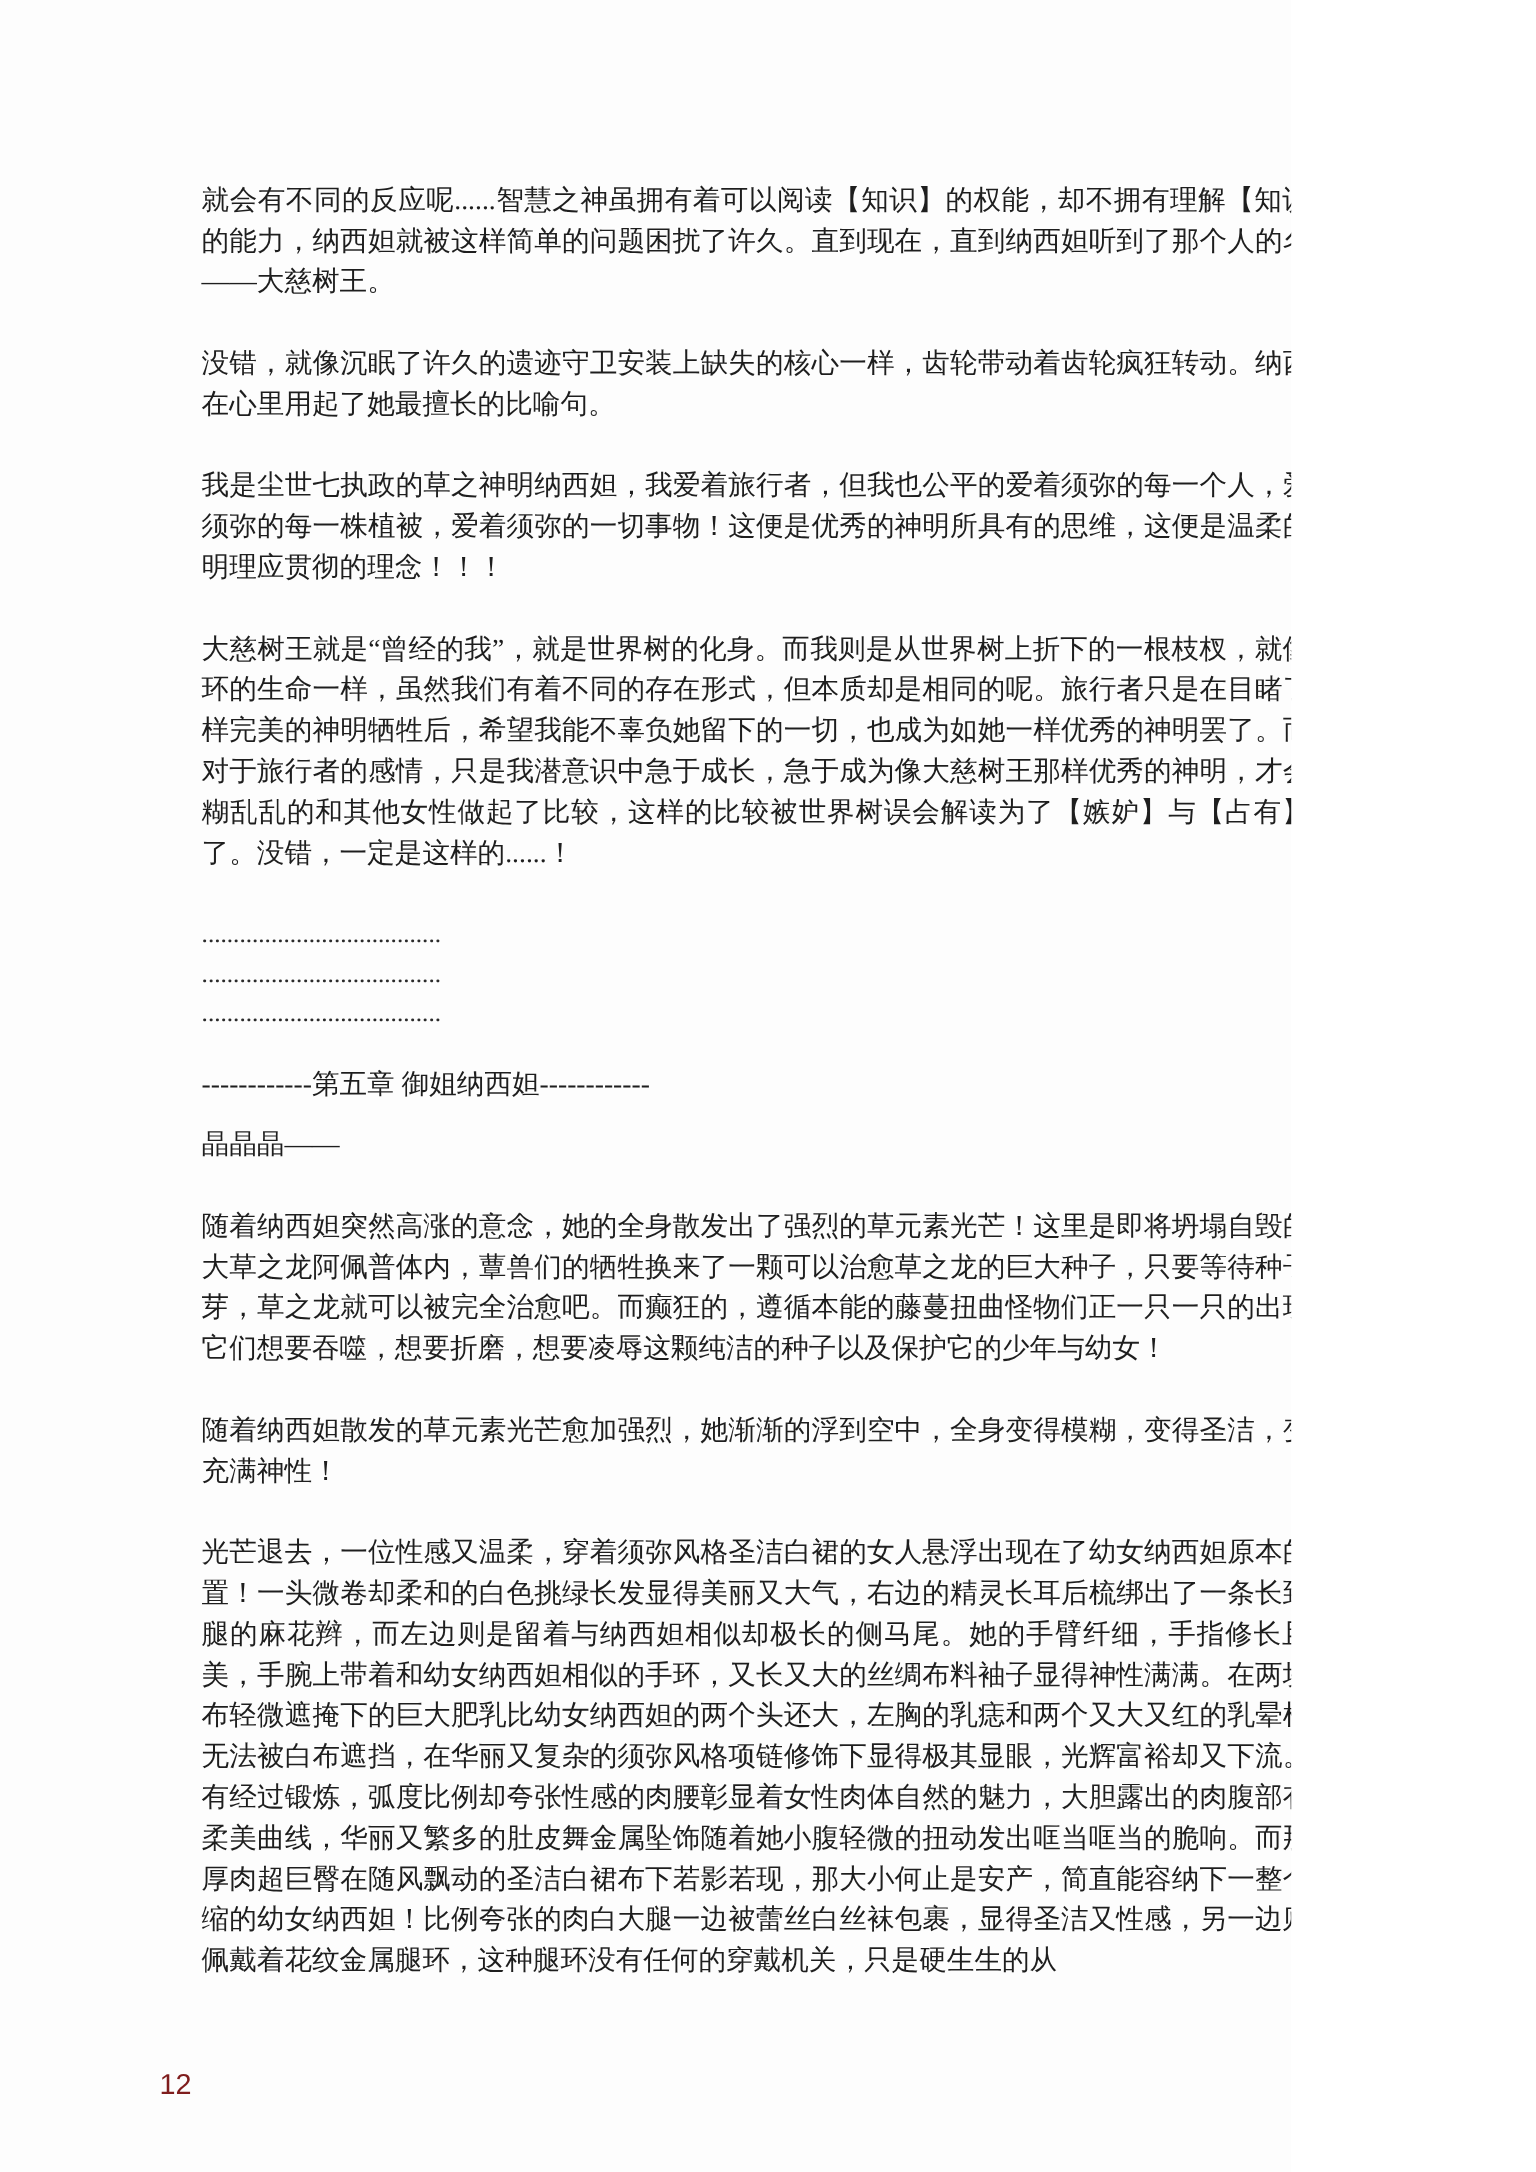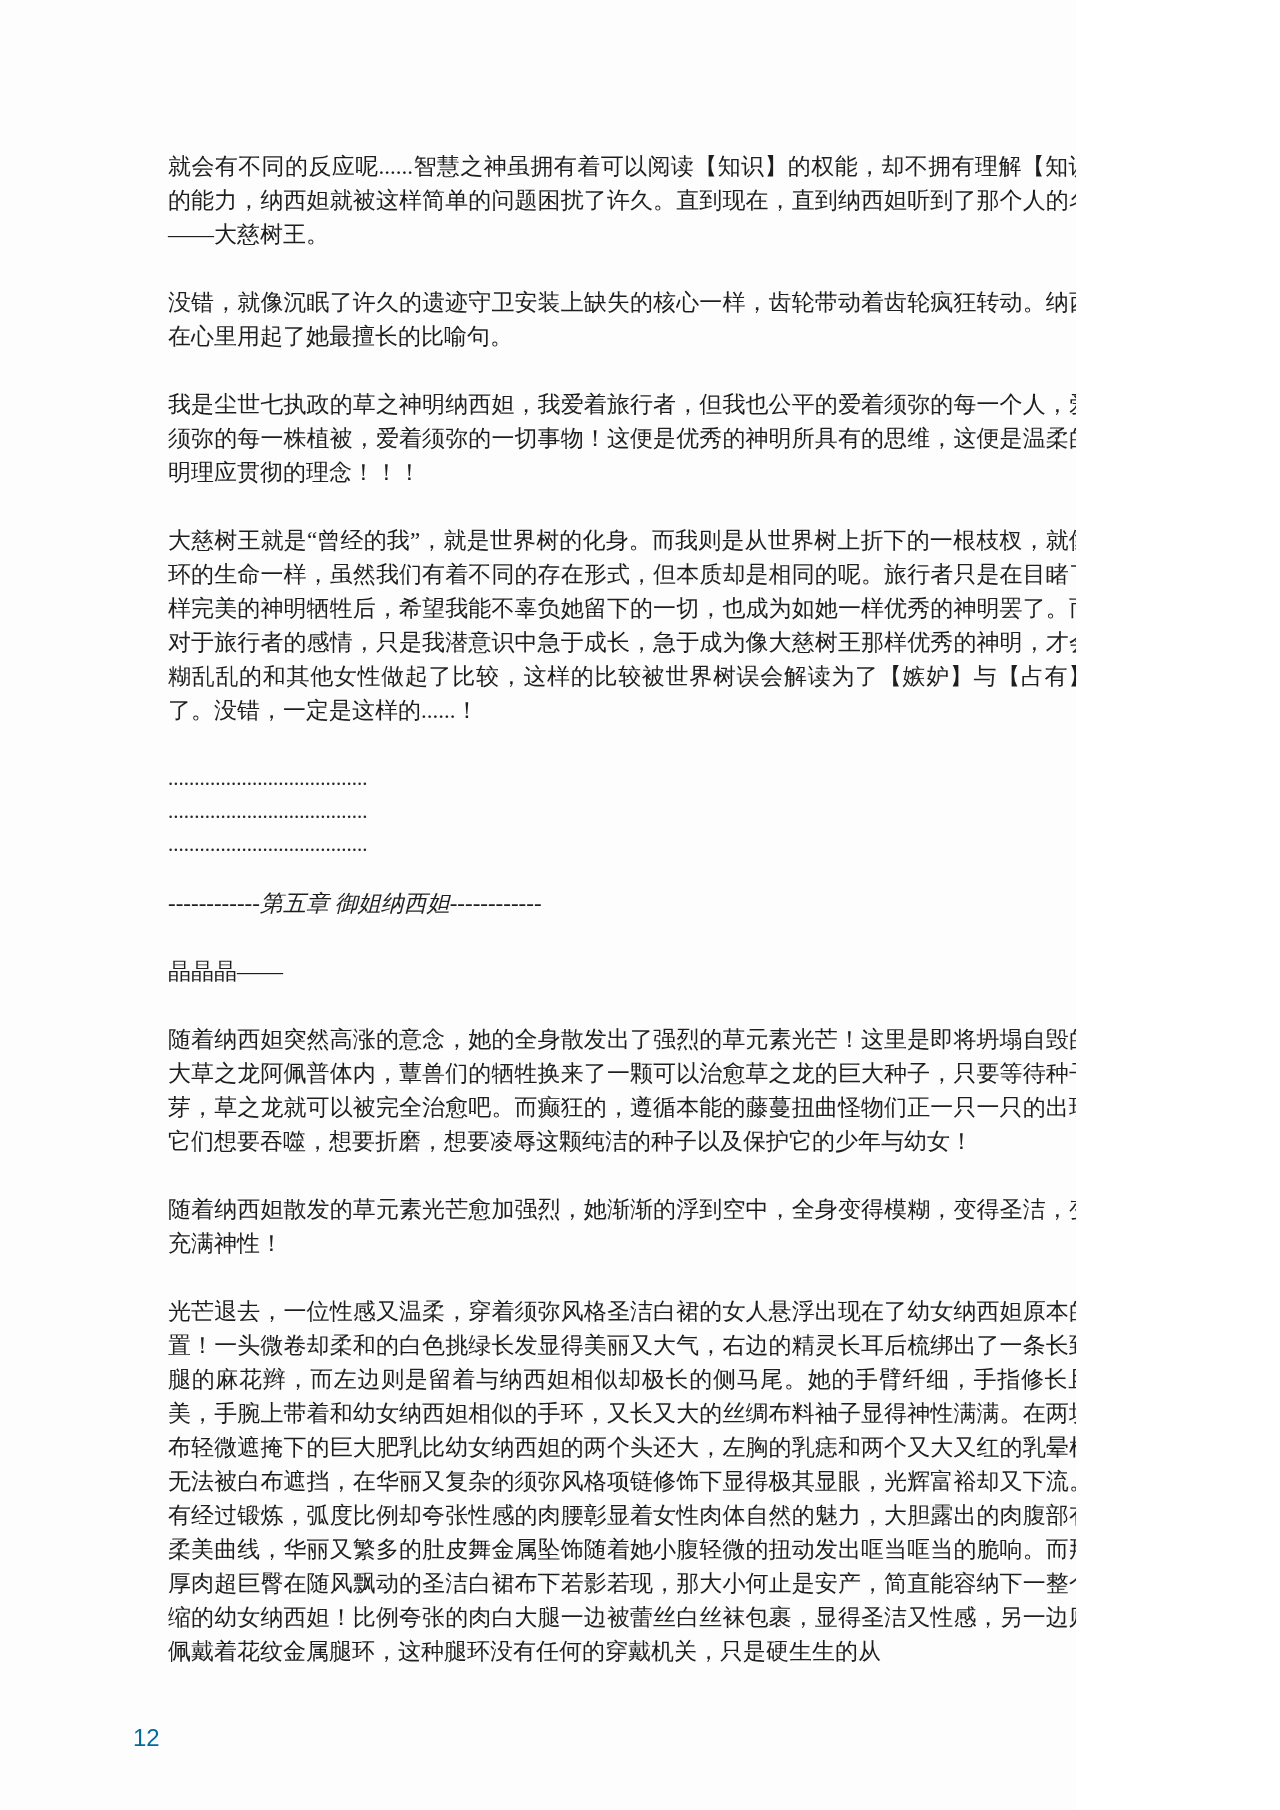--- a/index.html
+++ b/index.html
@@ -39,31 +39,30 @@
     font-size: 21px;
     letter-spacing: 0px;
     text-align: left;
     color: #2a2a2a;
   }
   p.dots-last {
     margin-bottom: 0;
   }
   p.heading {
     margin-top: 26px;
-    margin-bottom: 34px;
+    margin-bottom: 16px;
     text-align: left;
-    font-style: italic;
   }
   .page-number {
     position: absolute;
     left: 133px;
     top: 1724px;
     font-family: "Liberation Sans", "DejaVu Sans", sans-serif;
     font-size: 24px;
-    color: #0369a1;
+    color: #7f1d1d;
   }
 </style>
 </head>
 <body>
 
 <div class="page">
   <div class="content">
     <p class="para">就会有不同的反应呢......智慧之神虽拥有着可以阅读【知识】的权能，却不拥有理解【知识】的能力，纳西妲就被这样简单的问题困扰了许久。直到现在，直到纳西妲听到了那个人的名字——大慈树王。</p>
     <p class="para">没错，就像沉眠了许久的遗迹守卫安装上缺失的核心一样，齿轮带动着齿轮疯狂转动。纳西妲在心里用起了她最擅长的比喻句。</p>
     <p class="para">我是尘世七执政的草之神明纳西妲，我爱着旅行者，但我也公平的爱着须弥的每一个人，爱着须弥的每一株植被，爱着须弥的一切事物！这便是优秀的神明所具有的思维，这便是温柔的神明理应贯彻的理念！！！</p>

